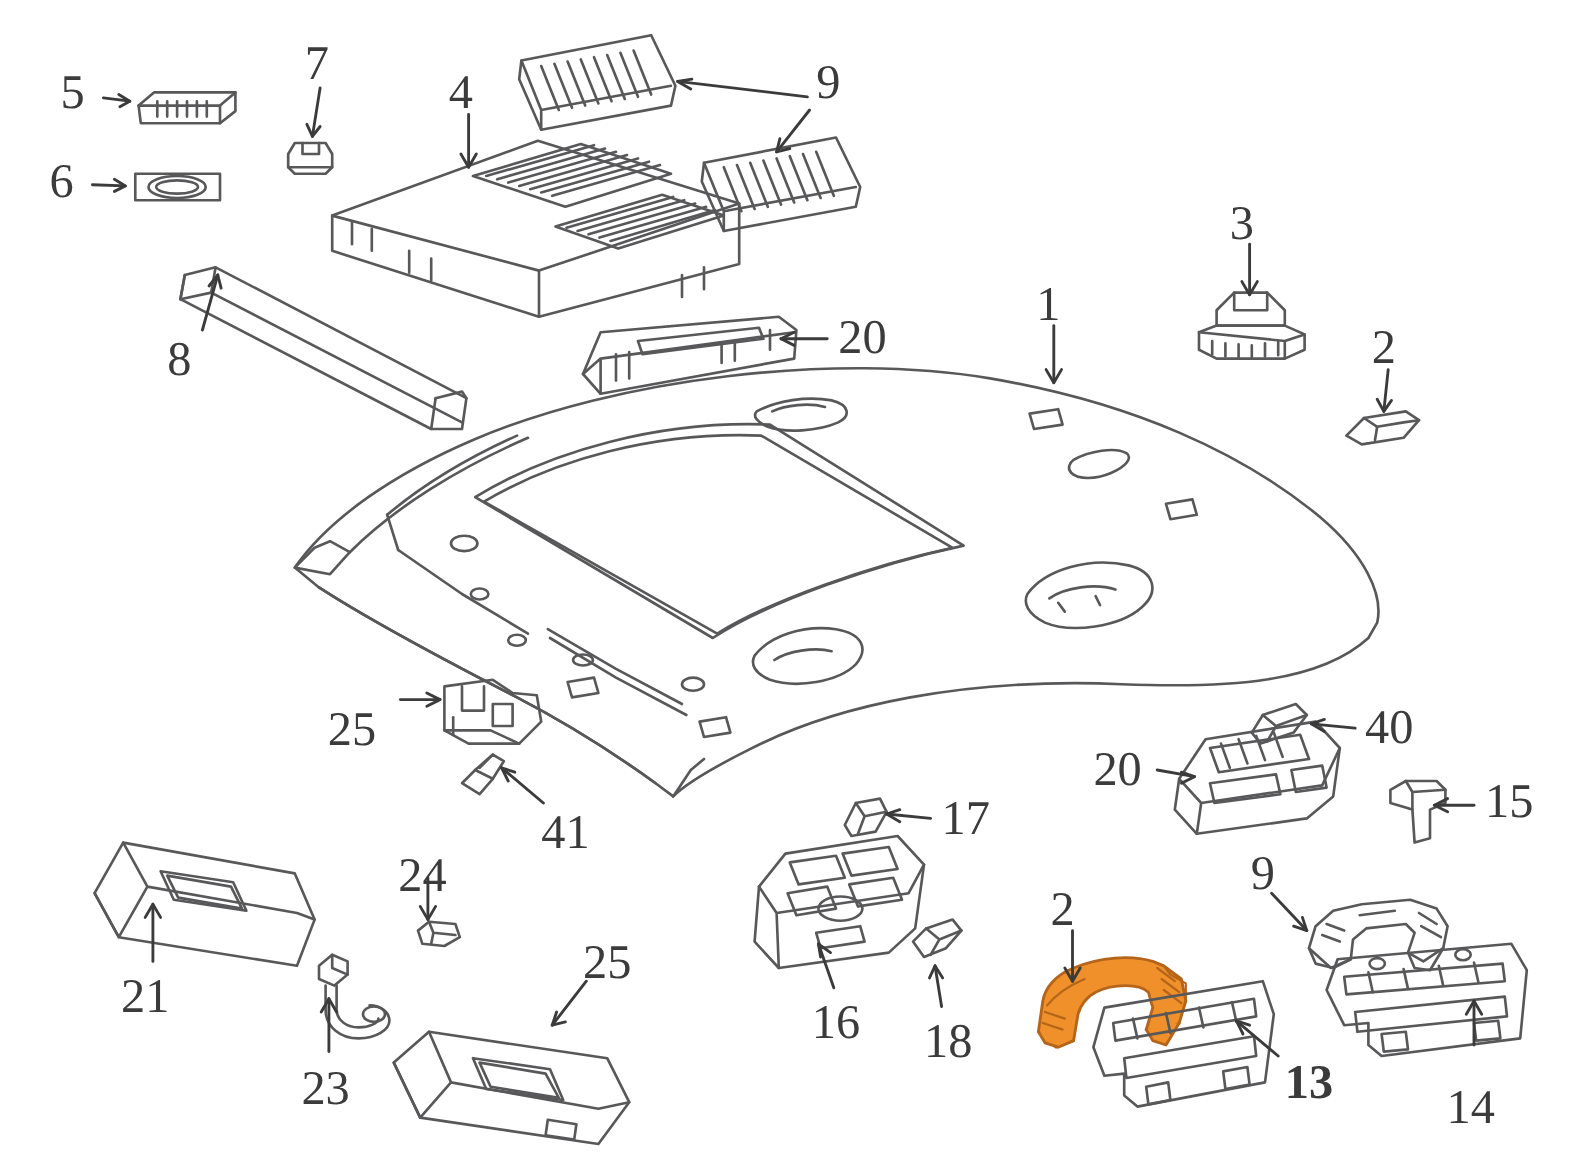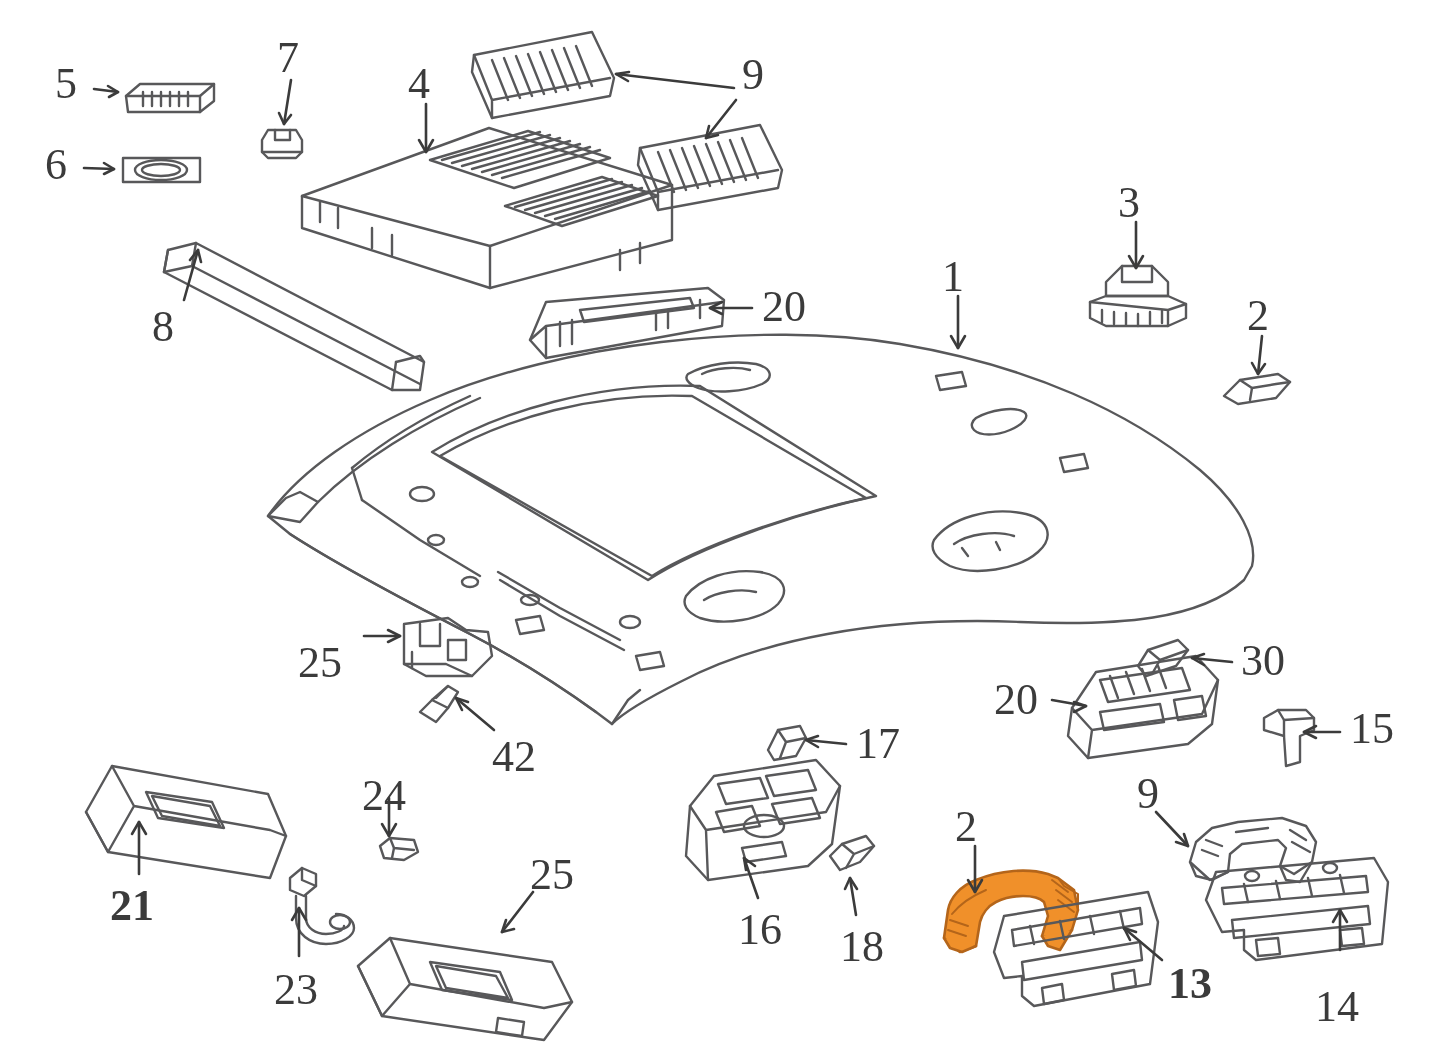--- a/index.html
+++ b/index.html
@@ -360,29 +360,29 @@
   <div class="callout-label" style="left:45px;  top:143px;">6</div>
   <div class="callout-label" style="left:277px; top:36px;">7</div>
   <div class="callout-label" style="left:408px; top:62px;">4</div>
   <div class="callout-label" style="left:742px; top:53px;">9</div>
   <div class="callout-label" style="left:1118px;top:181px;">3</div>
   <div class="callout-label" style="left:942px; top:255px;">1</div>
   <div class="callout-label" style="left:1247px;top:294px;">2</div>
   <div class="callout-label" style="left:152px; top:305px;">8</div>
   <div class="callout-label" style="left:762px; top:285px;">20</div>
   <div class="callout-label" style="left:298px; top:641px;">25</div>
-  <div class="callout-label" style="left:492px; top:735px;">42</div>
+  <div class="callout-label" style="left:492px; top:735px;">41</div>
   <div class="callout-label" style="left:362px; top:774px;">24</div>
-  <div class="callout-label" style="left:110px; top:884px;font-weight:bold;">21</div>
+  <div class="callout-label" style="left:110px; top:884px;">21</div>
   <div class="callout-label" style="left:274px; top:968px;">23</div>
   <div class="callout-label" style="left:530px; top:853px;">25</div>
   <div class="callout-label" style="left:856px; top:722px;">17</div>
   <div class="callout-label" style="left:738px; top:908px;">16</div>
   <div class="callout-label" style="left:840px; top:925px;">18</div>
   <div class="callout-label" style="left:955px; top:805px;">2</div>
   <div class="callout-label" style="left:1168px;top:962px;font-weight:bold;">13</div>
   <div class="callout-label" style="left:994px; top:678px;">20</div>
-  <div class="callout-label" style="left:1241px;top:639px;">30</div>
+  <div class="callout-label" style="left:1241px;top:639px;">40</div>
   <div class="callout-label" style="left:1350px;top:707px;">15</div>
   <div class="callout-label" style="left:1137px;top:772px;">9</div>
   <div class="callout-label" style="left:1315px;top:962px;margin-top:23px;">14</div>
 
 </div>
 
 </body></html>

